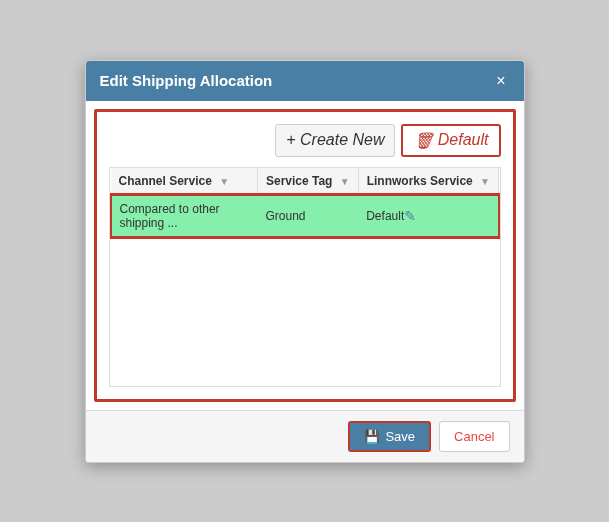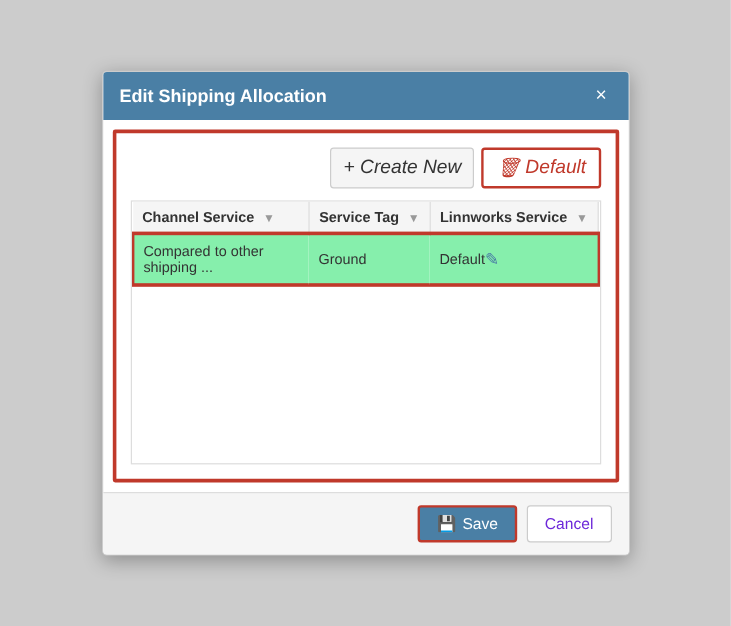--- a/index.html
+++ b/index.html
@@ -156,21 +156,21 @@
       font-size: 13px;
       cursor: pointer;
       border-radius: 3px;
       display: flex;
       align-items: center;
       gap: 5px;
     }
 
     .btn-cancel {
       background: #fff;
-      color: #6d28d9;
+      color: #ef4444;
       border: 1px solid #ccc;
       padding: 6px 14px;
       font-size: 13px;
       cursor: pointer;
       border-radius: 3px;
     }
 
     .scrollbar-area {
       position: relative;
     }

